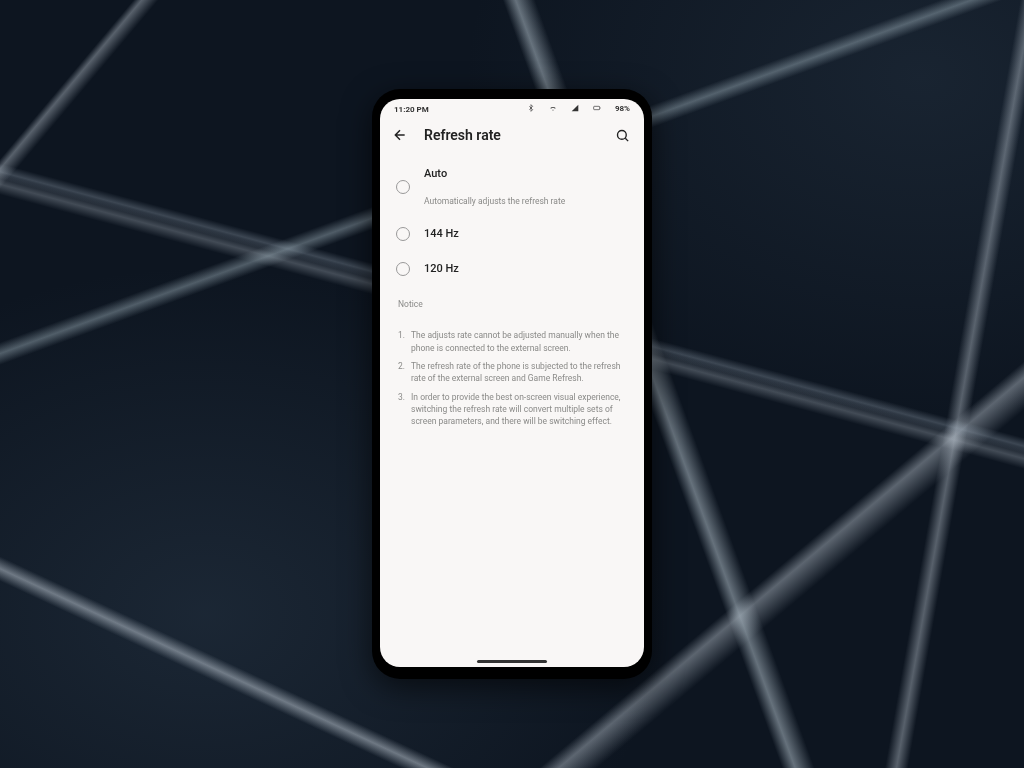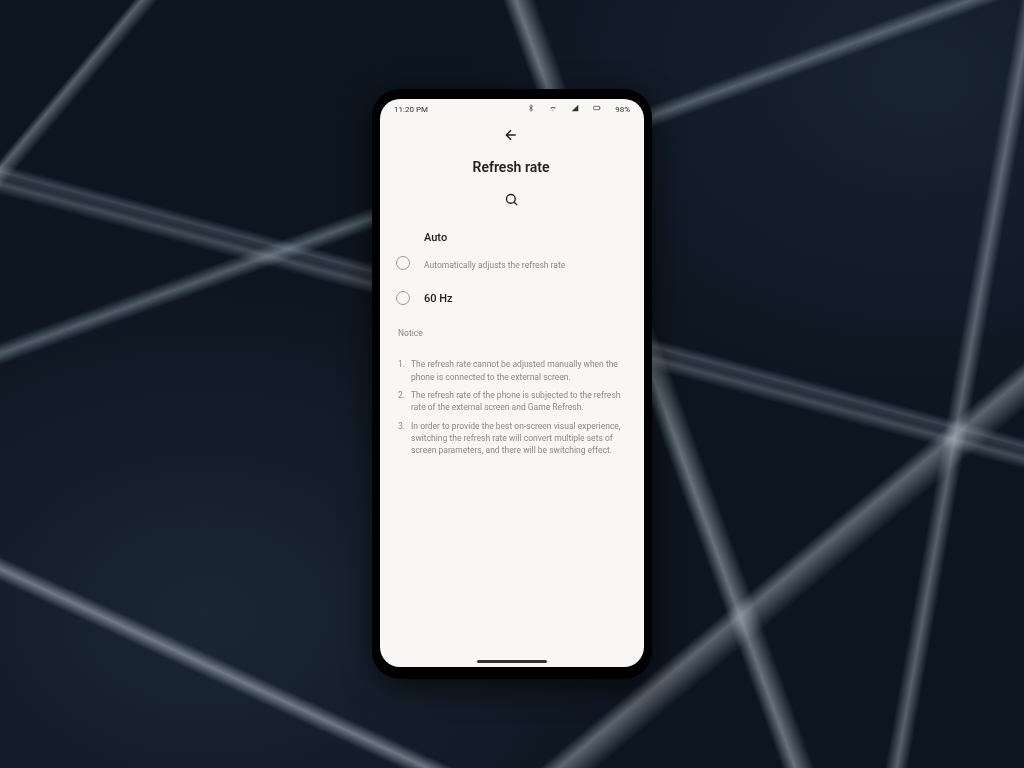--- a/index.html
+++ b/index.html
@@ -44,40 +44,39 @@
     position: relative;
   }
   .statusbar {
     height: 20px;
     display: flex;
     align-items: center;
     justify-content: space-between;
     padding: 4px 14px;
     font-size: 8px;
     color: #333;
-    font-weight: 400;
-  }
-  .status-right { display:flex; align-items:center; gap:14px; }
+    font-weight: 700;
+  }
+  .status-right { display:flex; gap:14px; }
   .status-right svg { width:8px; height:8px; }
   .header {
     display: flex;
     align-items: center;
     padding: 8px 14px 14px 12px;
     gap: 16px;
-    flex-direction: column;
   }
   .back-arrow { width:16px; height:16px; display:flex; align-items:center; justify-content:center; cursor:pointer; }
   .title { font-size: 14px; font-weight: 600; color:#222; flex:1; }
   .search-ic { width:16px; height:16px; display:flex; align-items:center; justify-content:center; cursor:pointer; }
   .options {
     padding: 0 6px;
   }
   .radio-row {
     display:flex;
-    align-items:flex-end;
+    align-items:center;
     padding: 10px 10px;
     gap: 14px;
     cursor:pointer;
   }
   .radio {
     width:14px; height:14px;
     border: 1.5px solid #999;
     border-radius:50%;
     flex-shrink:0;
     margin-top:1px;
@@ -167,30 +166,36 @@
       <div class="radio-row">
         <div class="radio"></div>
         <div class="opt-text">
           <span class="opt-label">Auto</span>
           <span class="opt-sub">Automatically adjusts the refresh rate</span>
         </div>
       </div>
       <div class="radio-row">
         <div class="radio"></div>
         <div class="opt-text">
-          <span class="opt-label">60 Hz</span>
+          <span class="opt-label">144 Hz</span>
+        </div>
+      </div>
+      <div class="radio-row">
+        <div class="radio"></div>
+        <div class="opt-text">
+          <span class="opt-label">120 Hz</span>
         </div>
       </div>
     </div>
 
     <div class="notice-block">
       <div class="notice-title">Notice</div>
       <div class="notice-item">
         <span class="num">1.</span>
-        <span>The refresh rate cannot be adjusted manually when the phone is connected to the external screen.</span>
+        <span>The adjusts rate cannot be adjusted manually when the phone is connected to the external screen.</span>
       </div>
       <div class="notice-item">
         <span class="num">2.</span>
         <span>The refresh rate of the phone is subjected to the refresh rate of the external screen and Game Refresh.</span>
       </div>
       <div class="notice-item">
         <span class="num">3.</span>
         <span>In order to provide the best on-screen visual experience, switching the refresh rate will convert multiple sets of screen parameters, and there will be switching effect.</span>
       </div>
     </div>

